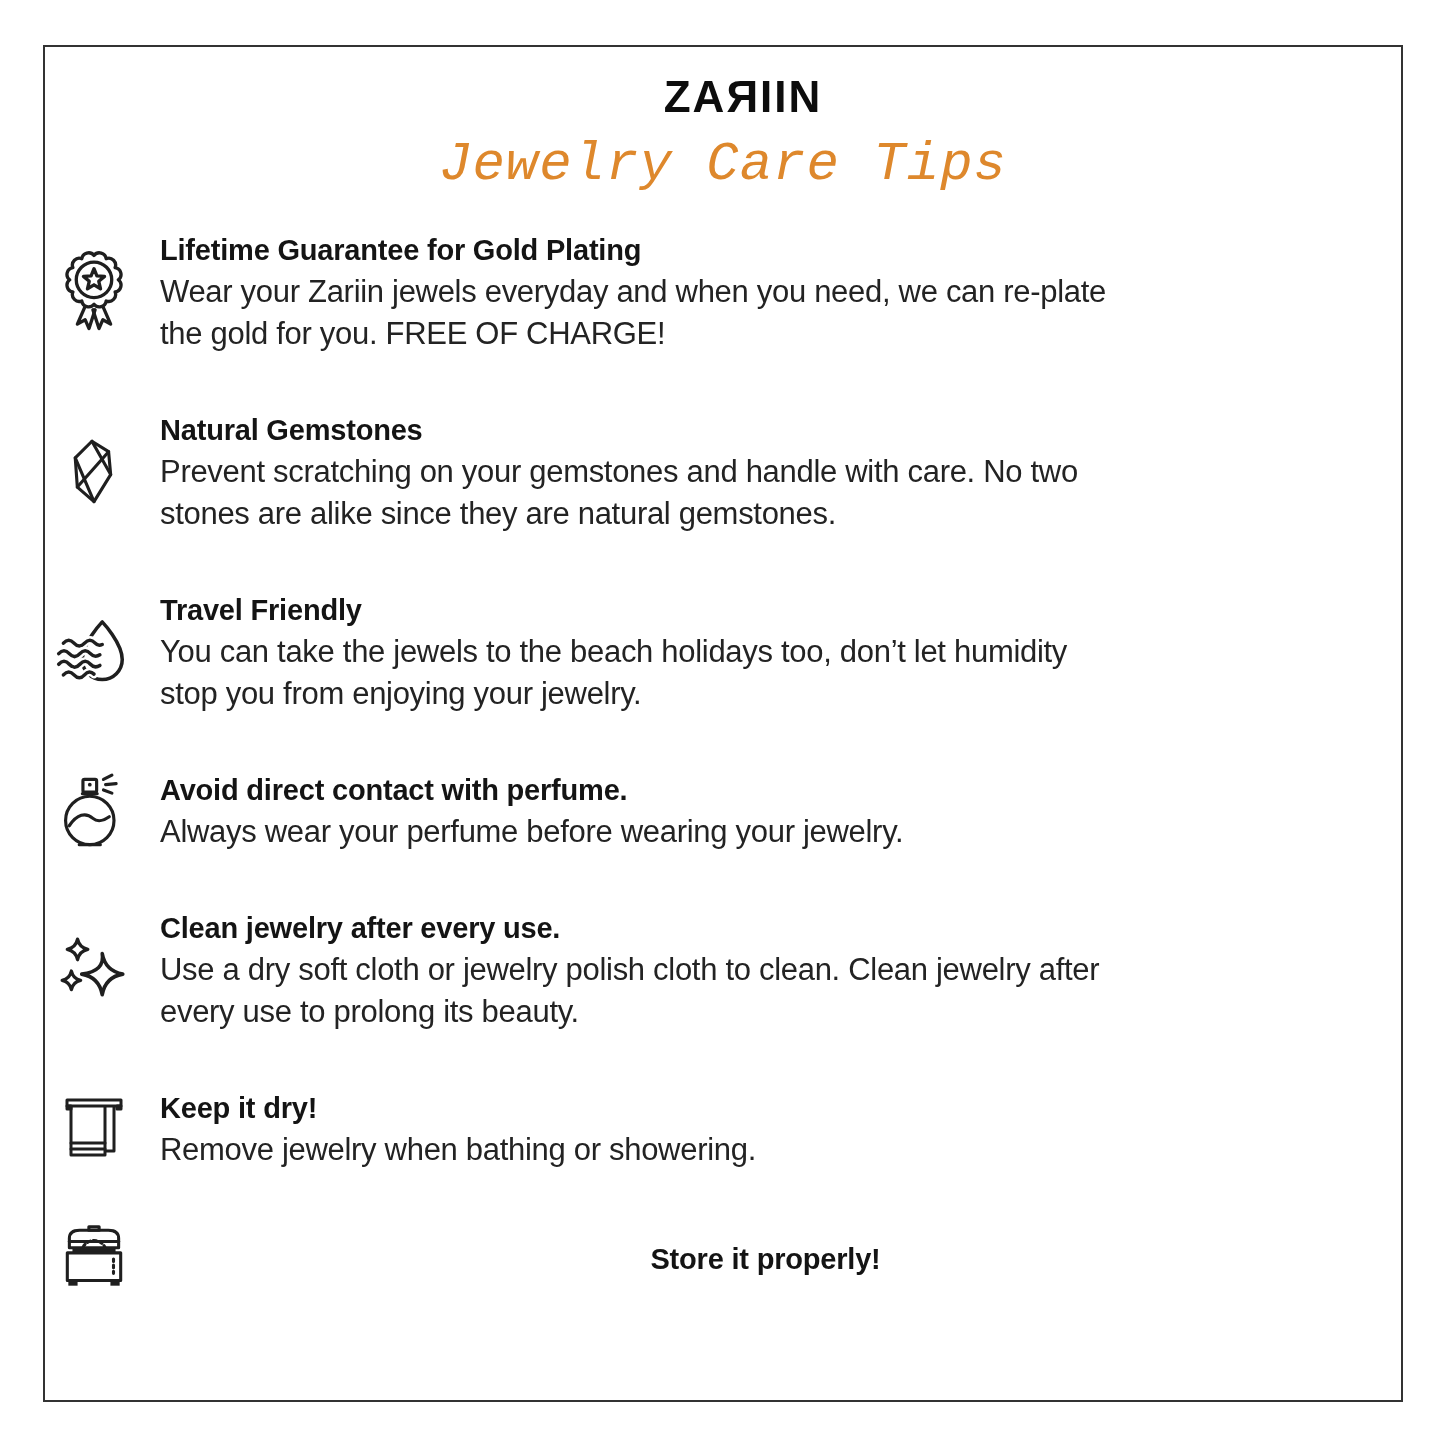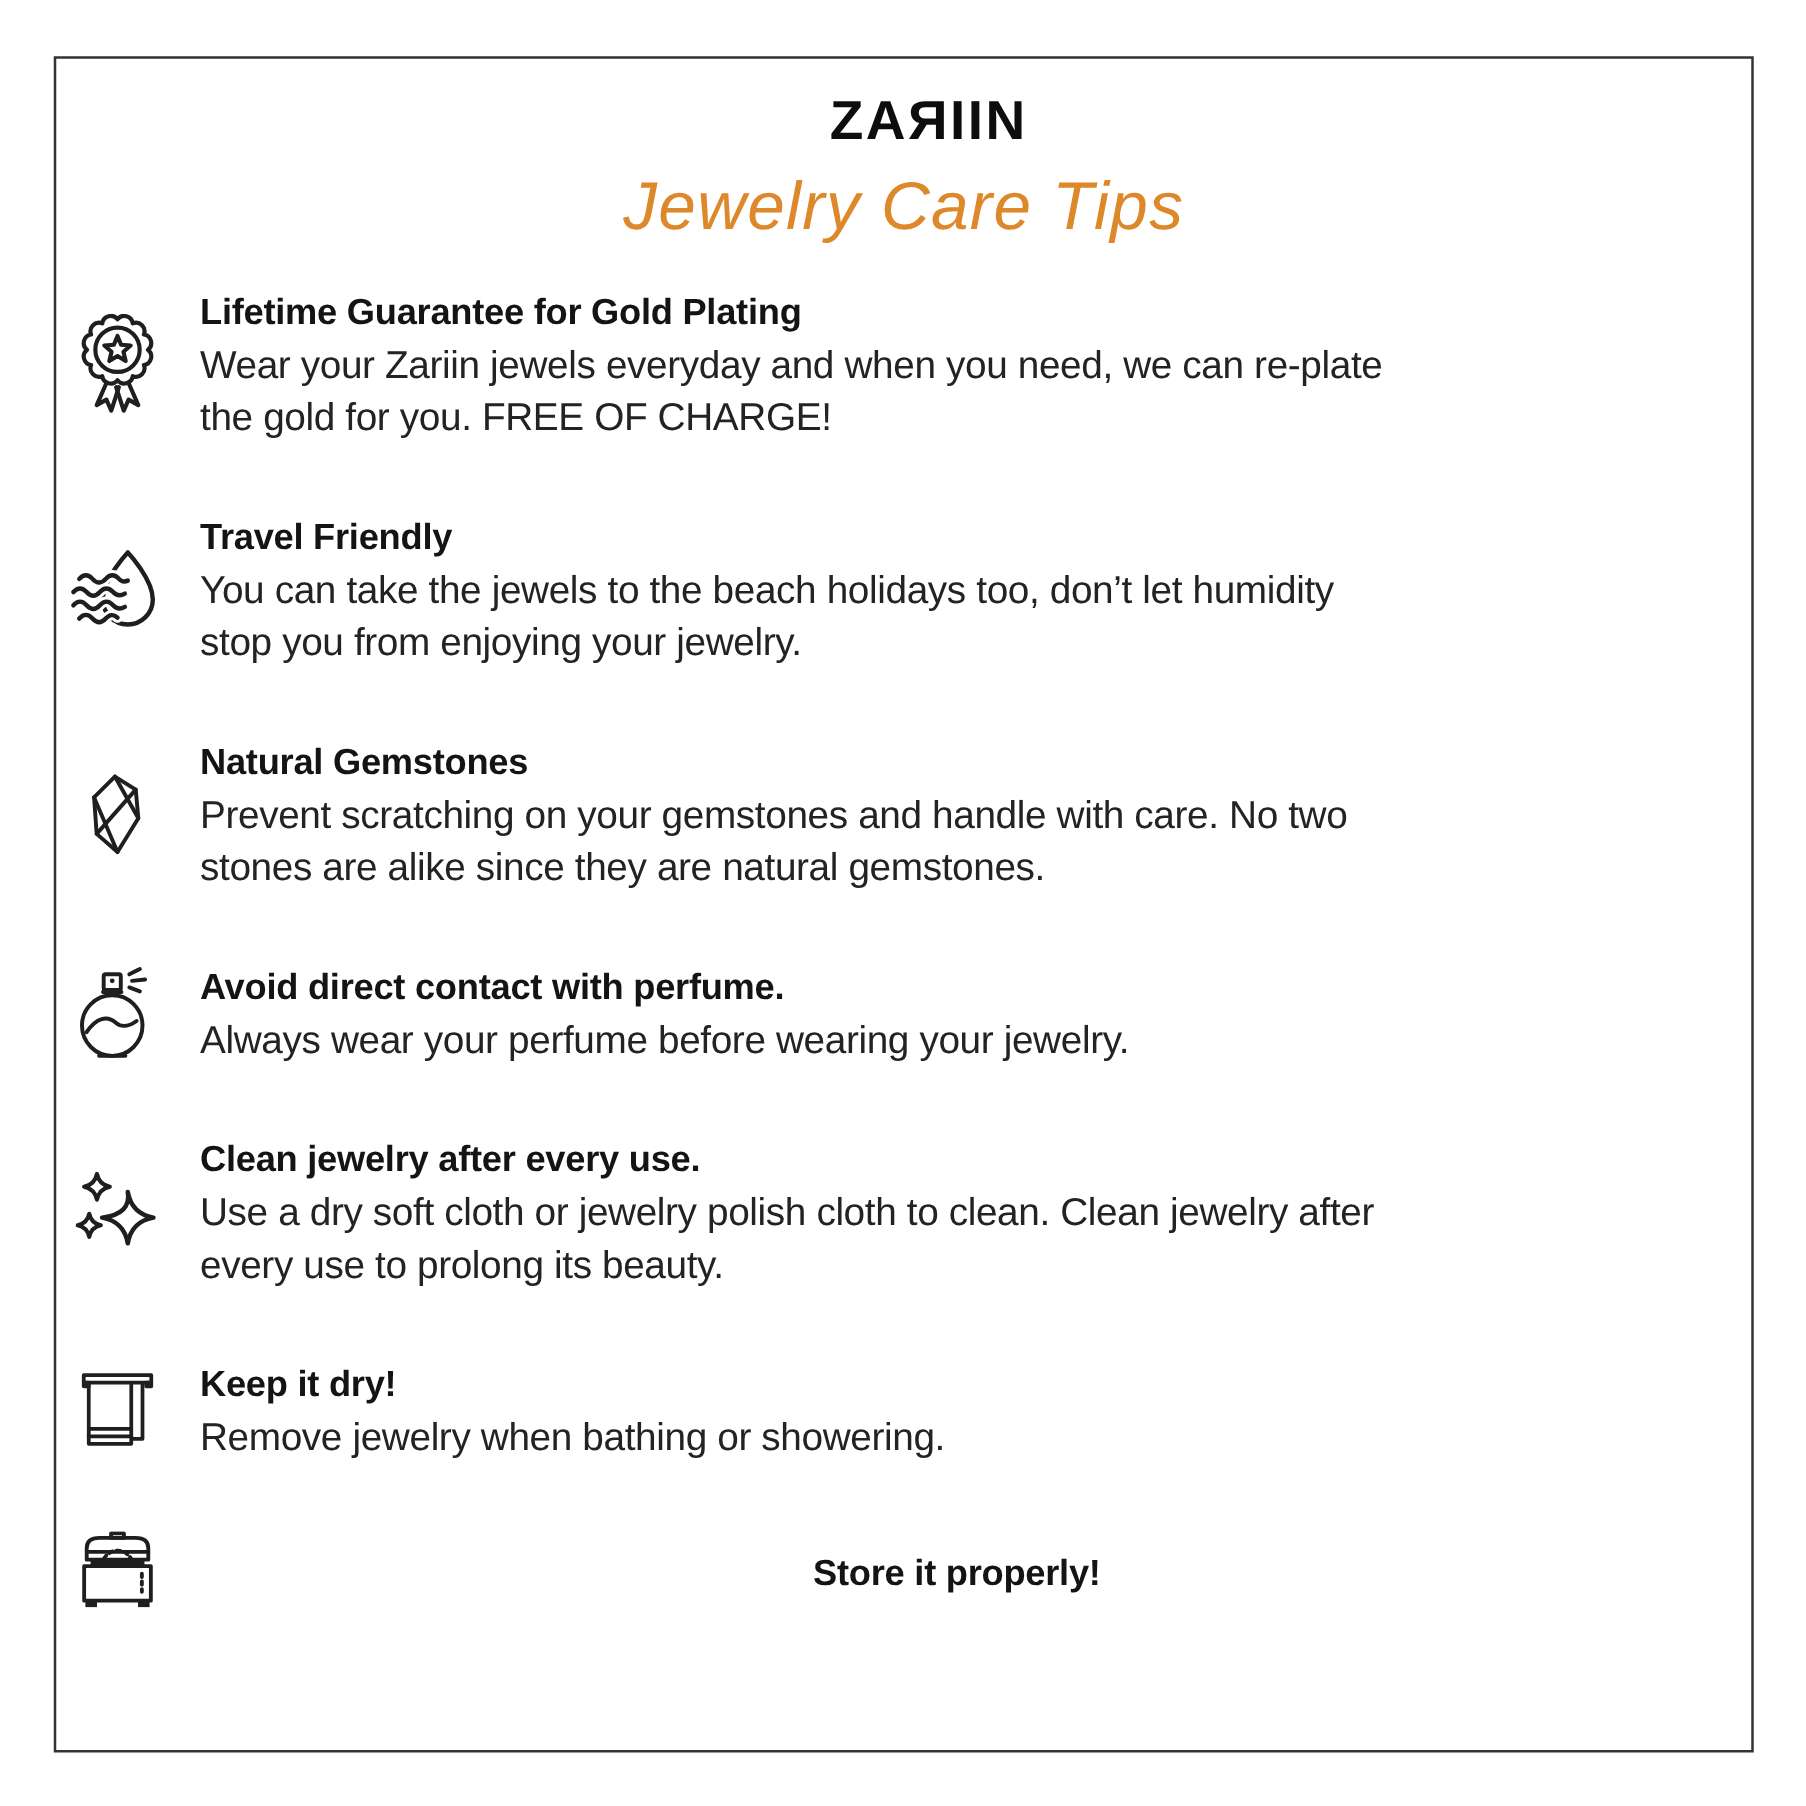--- a/index.html
+++ b/index.html
@@ -21,21 +21,21 @@
     font-size: 44px;
     font-weight: 700;
     letter-spacing: 2px;
     color: #0d0d0d;
     line-height: 48px;
     padding-left: 40px;
   }
 
   .subtitle {
     text-align: center;
-    font-family: Liberation Sans, sans-serif;
+    font-family: Liberation Mono, monospace;
     font-style: italic;
     font-size: 54px;
     line-height: 72px;
     margin-top: 8px;
     margin-bottom: 28px;
     color: #DE882C;
     letter-spacing: 1px;
   }
 
   .sections { padding-right: 30px; }
@@ -100,20 +100,36 @@
             <path class="ic" d="M40 50 L47 66 L40 62 L36.5 70 L31 53"></path>
             <path class="ic" d="M54 26 A6.2 6.2 0 0 1 51.05 37 A6.2 6.2 0 0 1 43 45.05 A6.2 6.2 0 0 1 32 48 A6.2 6.2 0 0 1 21 45.05 A6.2 6.2 0 0 1 12.95 37 A6.2 6.2 0 0 1 10 26 A6.2 6.2 0 0 1 12.95 15 A6.2 6.2 0 0 1 21 6.95 A6.2 6.2 0 0 1 32 4 A6.2 6.2 0 0 1 43 6.95 A6.2 6.2 0 0 1 51.05 15 A6.2 6.2 0 0 1 54 26 Z" fill="#ffffff"></path>
             <circle class="ic" cx="32" cy="26" r="16"></circle>
             <path class="ic" d="M32 16 L34.6 22.4 L41.5 22.9 L36.3 27.4 L37.9 34.1 L32 30.5 L26.1 34.1 L27.7 27.4 L22.5 22.9 L29.4 22.4 Z"></path>
           </svg>
         </div>
         <div class="text-cell">
           <div class="section-title">Lifetime Guarantee for Gold Plating</div>
           <div class="section-body">Wear your Zariin jewels everyday and when you need, we can re-plate
 the gold for you. FREE OF CHARGE!</div>
+        </div>
+      </div>
+
+      <div class="section">
+        <div class="icon-cell">
+          <svg width="50" height="71" viewBox="0 0 48 68">
+            <path class="ic" d="M22 4 L38 14 L40 36 L24 62 L8 48 L6 20 Z"></path>
+            <path class="ic" d="M22 4 L40 36"></path>
+            <path class="ic" d="M38 14 L8 48"></path>
+            <path class="ic" d="M6 20 L24 62"></path>
+          </svg>
+        </div>
+        <div class="text-cell">
+          <div class="section-title">Natural Gemstones</div>
+          <div class="section-body">Prevent scratching on your gemstones and handle with care. No two
+stones are alike since they are natural gemstones.</div>
         </div>
       </div>
 
       <div class="section">
         <div class="icon-cell">
           <svg width="80" height="71" viewBox="0 0 68 60">
             <path class="ic" d="M41 4 C41 4 24 22 24 36 A17 17 0 1 0 58 36 C58 22 41 4 41 4 Z"></path>
             <path class="ic-white" d="M8 22 q4.5 -5 9 0 q4.5 5 9 0 q4.5 -5 9 0 q2.5 2.8 6 1.2"></path>
             <path class="ic" d="M8 22 q4.5 -5 9 0 q4.5 5 9 0 q4.5 -5 9 0 q2.5 2.8 6 1.2"></path>
             <path class="ic-white" d="M4 31 q4.5 -5 9 0 q4.5 5 9 0 q4.5 -5 9 0 q3.5 3.8 8 1"></path>
@@ -126,36 +142,20 @@
         </div>
         <div class="text-cell">
           <div class="section-title">Travel Friendly</div>
           <div class="section-body">You can take the jewels to the beach holidays too, don’t let humidity
 stop you from enjoying your jewelry.</div>
         </div>
       </div>
 
       <div class="section">
         <div class="icon-cell">
-          <svg width="50" height="71" viewBox="0 0 48 68">
-            <path class="ic" d="M22 4 L38 14 L40 36 L24 62 L8 48 L6 20 Z"></path>
-            <path class="ic" d="M22 4 L40 36"></path>
-            <path class="ic" d="M38 14 L8 48"></path>
-            <path class="ic" d="M6 20 L24 62"></path>
-          </svg>
-        </div>
-        <div class="text-cell">
-          <div class="section-title">Natural Gemstones</div>
-          <div class="section-body">Prevent scratching on your gemstones and handle with care. No two
-stones are alike since they are natural gemstones.</div>
-        </div>
-      </div>
-
-      <div class="section">
-        <div class="icon-cell">
           <svg width="76" height="80" viewBox="0 0 72 76">
             <circle class="ic" cx="32" cy="47" r="23"></circle>
             <rect class="ic" x="25.5" y="8" width="13" height="12" rx="1.5"></rect>
             <circle class="ic-fill" cx="32" cy="13" r="1.8"></circle>
             <path class="ic" d="M25 21.5 H39"></path>
             <path class="ic" d="M45 8 L53 4"></path>
             <path class="ic" d="M47 13 L57 12"></path>
             <path class="ic" d="M45 18 L53 21"></path>
             <path class="ic" d="M12.5 52 C20 41 28 39 35 45 C39 48.5 45 47.5 50.5 43.5"></path>
             <path class="ic" d="M22 70 H42"></path>

